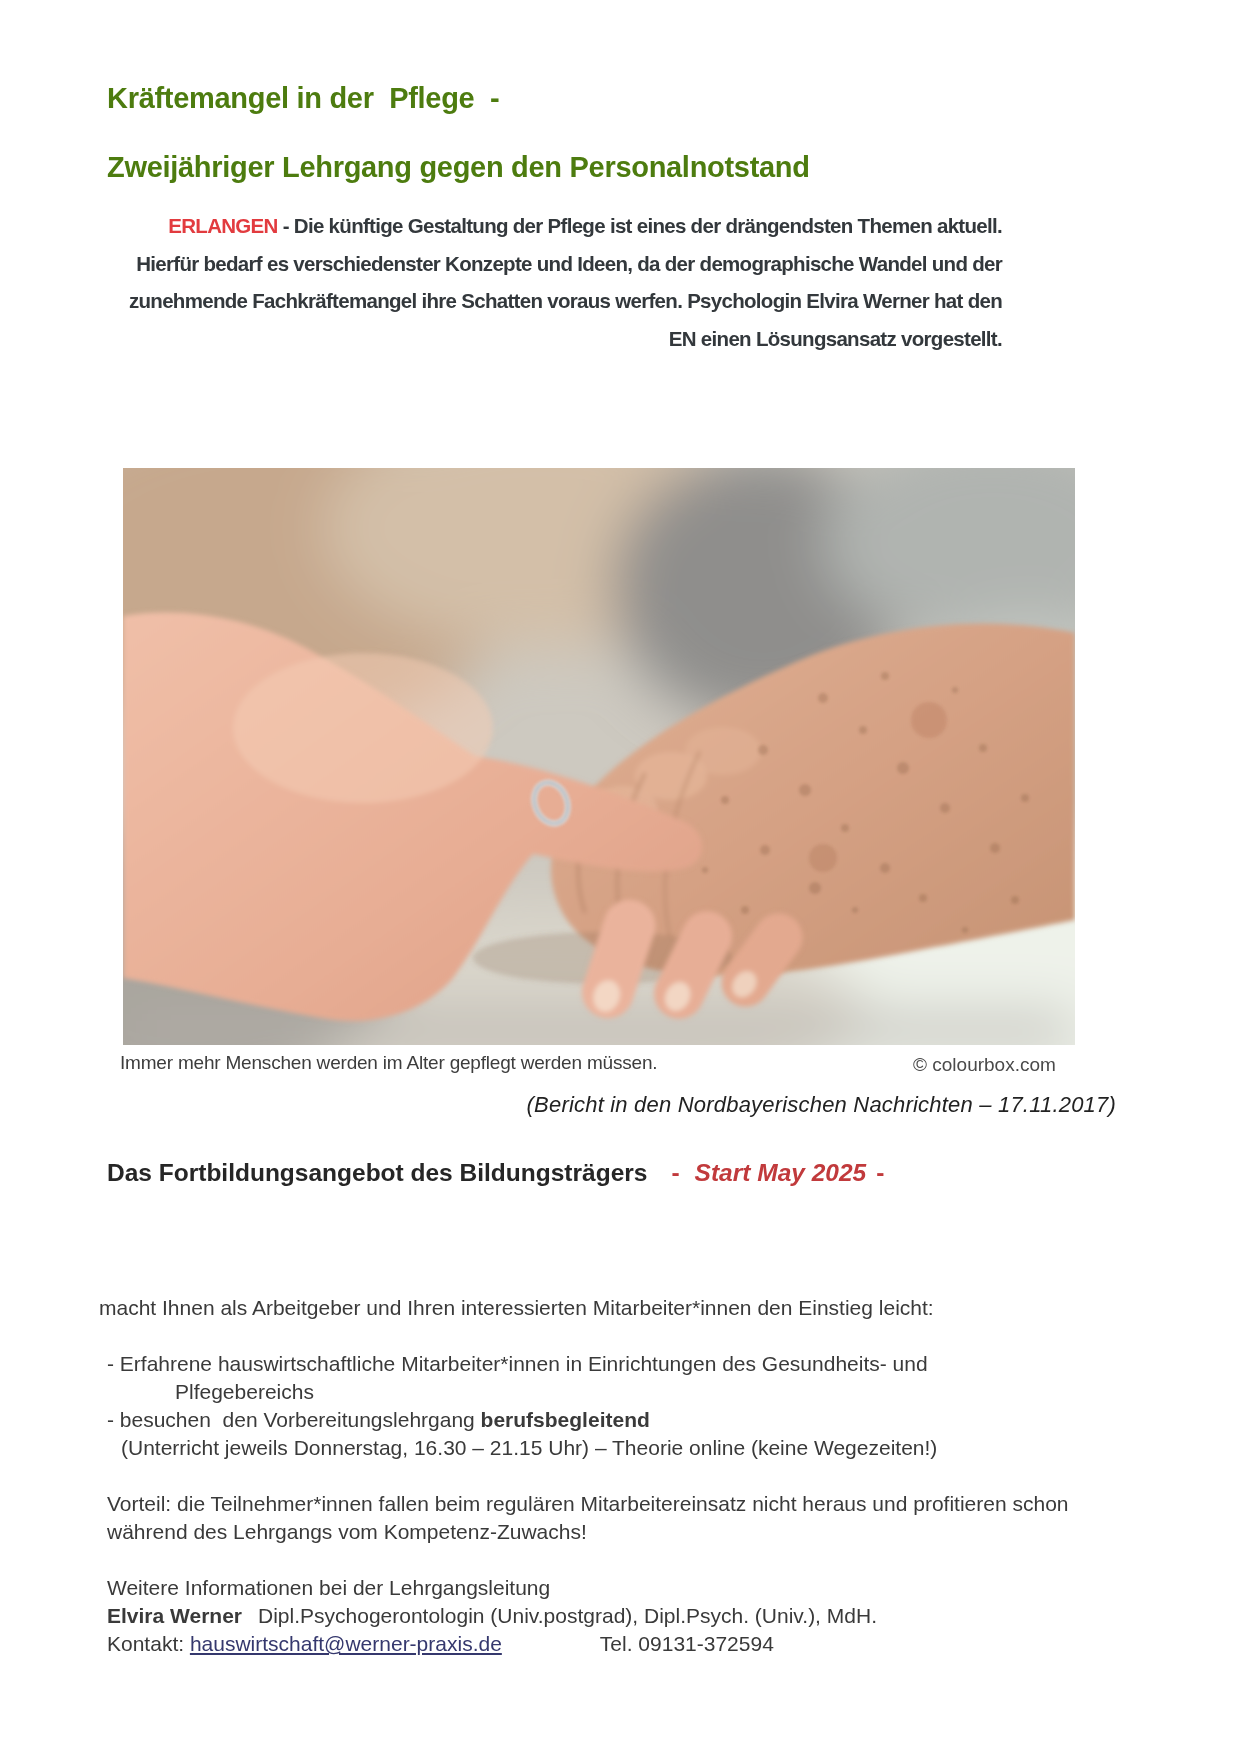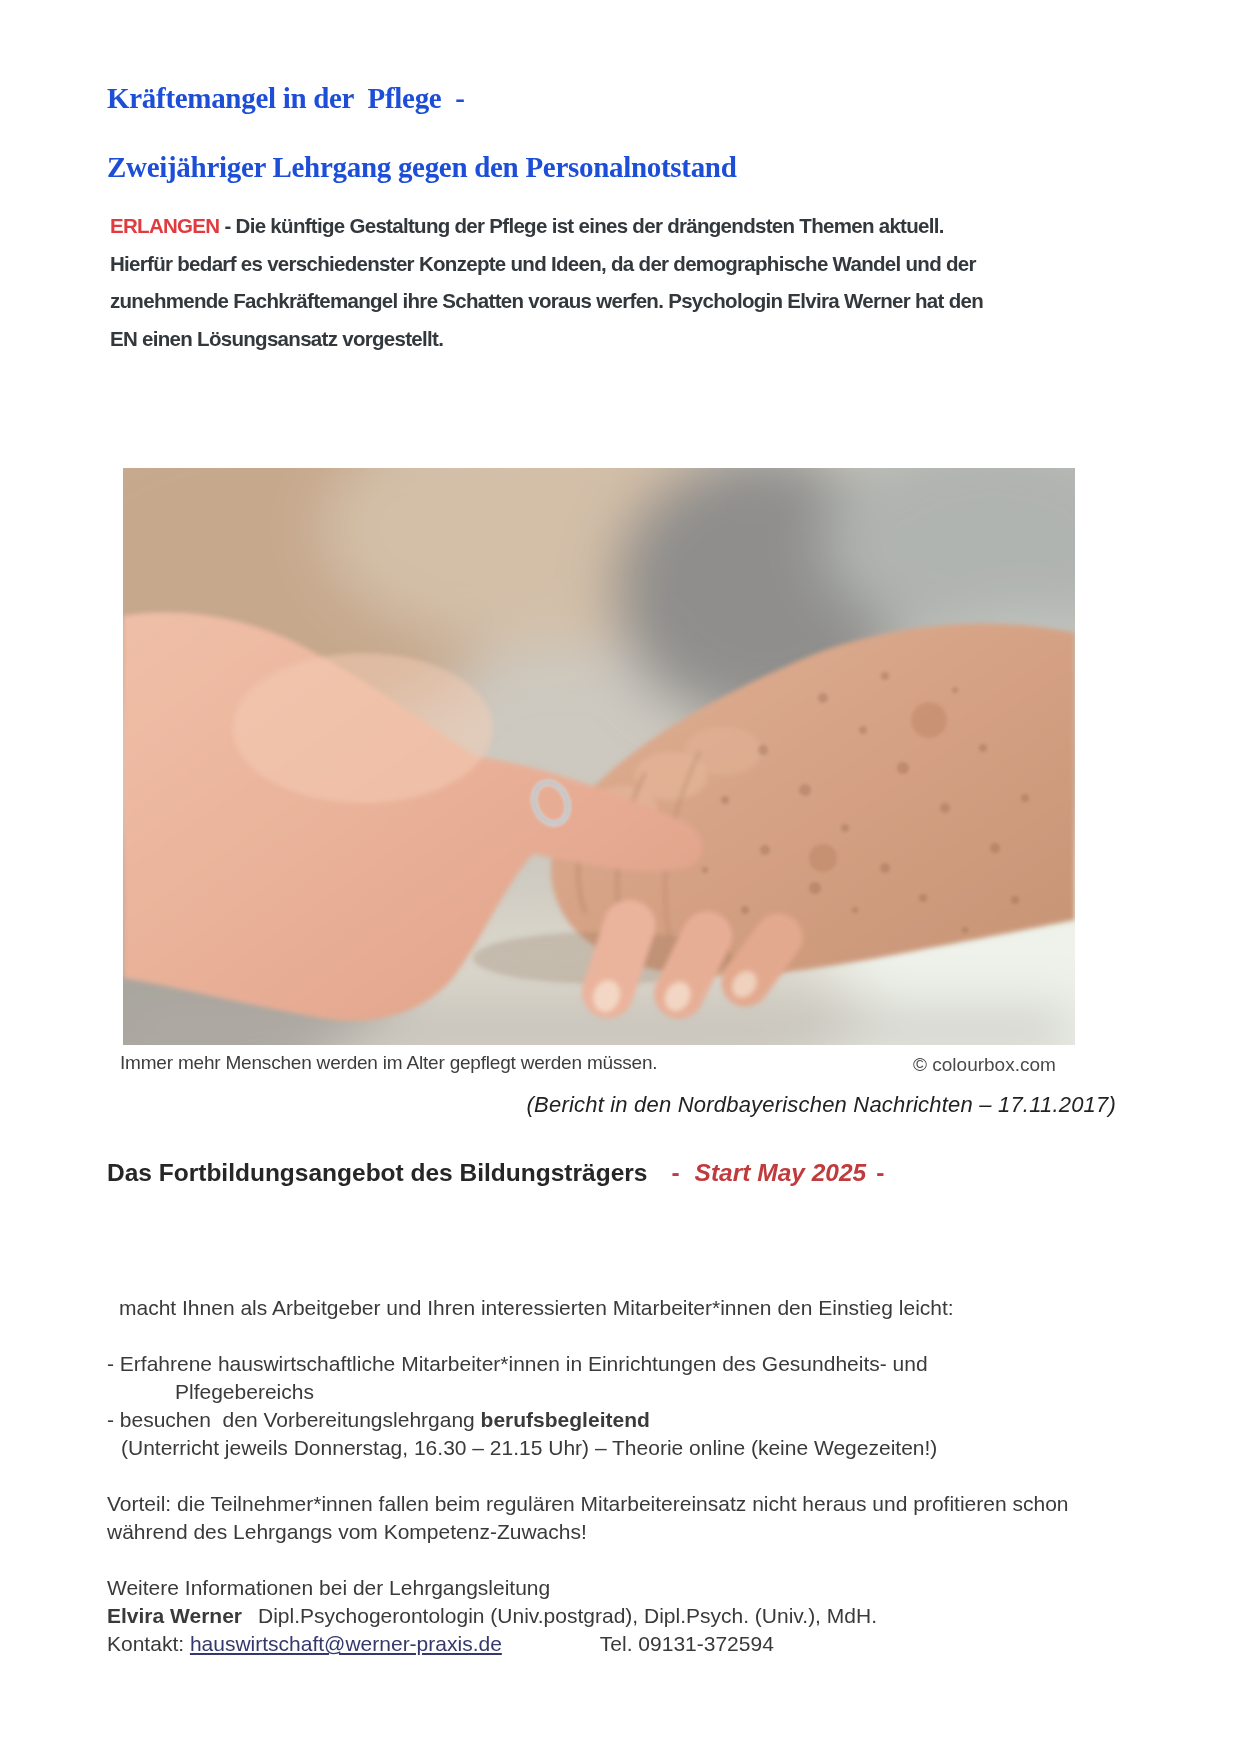--- a/index.html
+++ b/index.html
@@ -1,27 +1,27 @@
 <!DOCTYPE html>
 <html lang="de"><head>
 <meta charset="utf-8">
 <style>
   html,body{margin:0;padding:0;background:#ffffff;}
   body{width:1241px;height:1754px;position:relative;font-family:"Liberation Sans",sans-serif;}
   .page{position:absolute;inset:0;background:#ffffff;overflow:hidden;}
   .pre{white-space:pre-wrap;}
 
   .title{position:absolute;left:107px;font-weight:bold;font-size:29px;
-         letter-spacing:-0.3px;color:#1d4ed8;white-space:pre-wrap;font-family:Liberation Serif, serif;}
+         letter-spacing:-0.3px;color:#4d7c0f;white-space:pre-wrap;}
   .title1{top:82px;}
   .title2{top:151px;}
 
   .lead{position:absolute;left:110px;top:207px;width:892px;
         font-weight:bold;font-size:20.5px;line-height:37.5px;
-        letter-spacing:-0.7px;color:#33383c;}
+        letter-spacing:-0.7px;color:#33383c;text-align:right;}
   .lead .loc{color:#e23b3f;}
 
   .photo{position:absolute;left:123px;top:468px;width:952px;height:577px;}
   .photo svg{display:block;}
 
   .caption{position:absolute;left:120px;top:1052px;font-size:19px;color:#3d3d3d;
            letter-spacing:-0.2px;}
   .credit{position:absolute;left:903px;top:1054px;font-size:19px;color:#4a4a4a;margin-left:10px;}
 
   .source-note{position:absolute;right:125px;top:1092px;font-size:22px;
@@ -30,21 +30,21 @@
   .offer-heading{position:absolute;left:107px;top:1159px;font-size:24.5px;
                  font-weight:bold;color:#262626;white-space:nowrap;}
   .offer-heading .red-dash{color:#c13a3c;margin:0 15px 0 24px;}
   .offer-heading .red-main{color:#c13a3c;font-style:italic;}
   .offer-heading .red-dash-end{color:#c13a3c;margin-left:10px;}
 
   .offer-subheading{position:absolute;left:107px;top:1236px;font-size:24.5px;
                     font-weight:bold;color:#262626;}
 
   .body-text{font-size:21px;color:#3a3a3a;line-height:28px;}
-  .intro{position:absolute;left:119px;top:1294px;width:1030px;}
+  .intro{position:absolute;left:99px;top:1294px;width:1030px;}
   .bullets{position:absolute;left:107px;top:1350px;width:1030px;}
   .bullets .indent1{padding-left:68px;}
   .bullets .indent2{padding-left:14px;}
   .benefit{position:absolute;left:107px;top:1490px;width:1012px;}
   .contact-info{position:absolute;left:107px;top:1574px;width:1030px;}
   .contact-name-line{position:absolute;left:107px;top:1602px;width:1030px;}
   .contact-name-line .name{font-weight:bold;}
   .contact-name-line .quals{margin-left:16px;}
   .contact-line{position:absolute;left:107px;top:1630px;width:1030px;}
   .email-link{color:#35386d;text-decoration:underline;cursor:pointer;}

